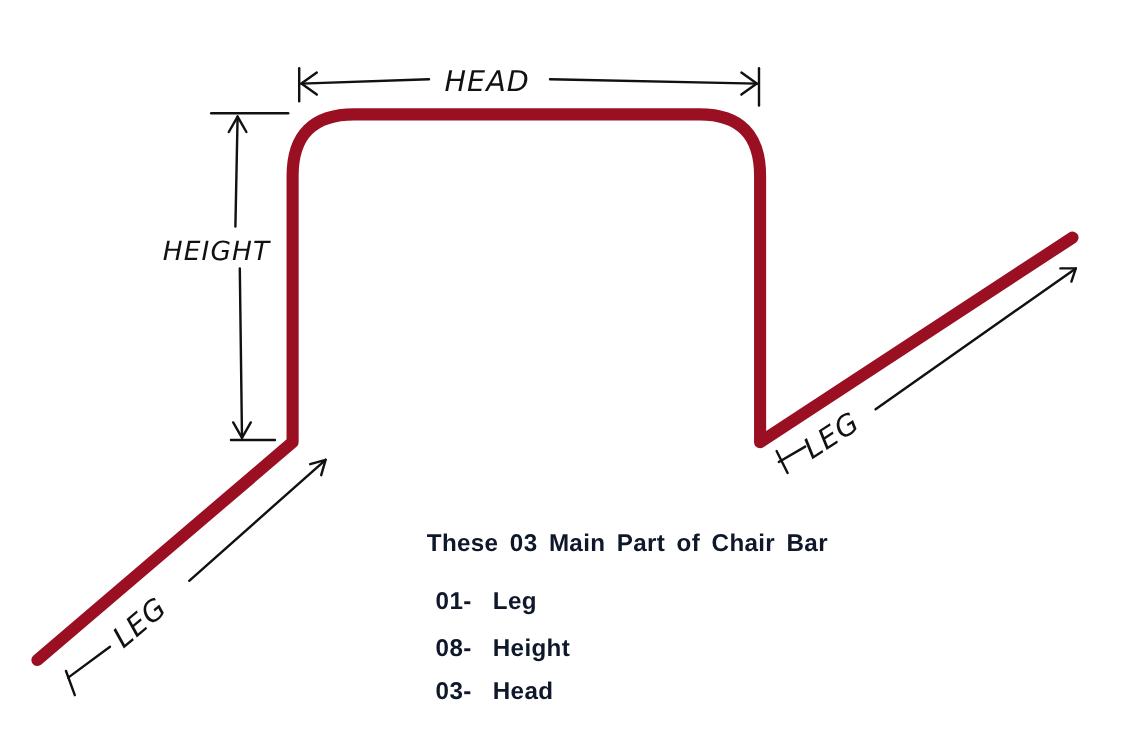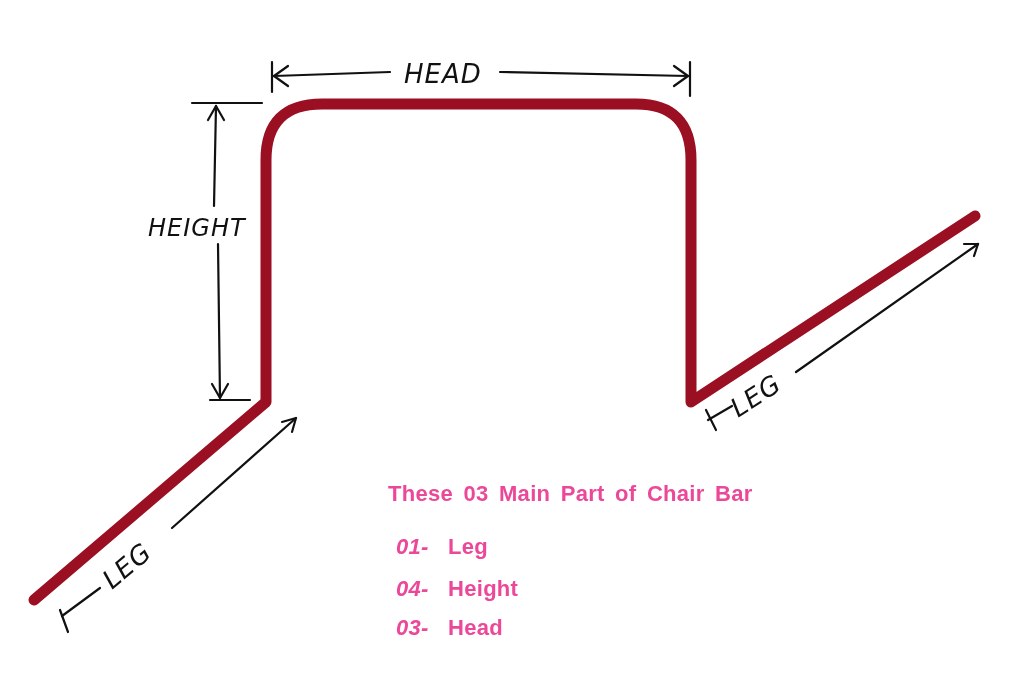--- a/index.html
+++ b/index.html
@@ -9,25 +9,25 @@
       font-family: "DejaVu Sans", sans-serif;
       font-style: italic;
       font-weight: normal;
       fill: #111111;
       letter-spacing: 1px;
     }
     .caption {
       position: absolute;
       font-family: "Liberation Sans", sans-serif;
       font-weight: bold;
-      color: #ec4899;
+      color: #0f172a;
     }
     #caption-title { left: 388px; top: 481px; font-size: 22px; word-spacing: 4px; letter-spacing: 0.3px; }
     .item { left: 396px; font-size: 22px; letter-spacing: 0.3px; }
-    .item .num { display: inline-block; width: 52px; font-style: italic; }
+    .item .num { display: inline-block; width: 52px; }
     #item-0 { top: 534px; }
     #item-1 { top: 576px; }
     #item-2 { top: 615px; }
   </style>
 </head>
 <body>
 
 <svg id="canvas" viewBox="0 0 1024 685" xmlns="http://www.w3.org/2000/svg">
 
   <path d="M 34 600 L 266 402 L 266 160 Q 266 104 322 104 L 636 104 Q 691 104 691 160 L 691 402 L 975 216" fill="none" stroke="#9b0f22" stroke-width="11" stroke-linecap="round" stroke-linejoin="round"></path>
@@ -68,17 +68,17 @@
   </g>
   <text class="hand" font-size="26" transform="translate(738 418) rotate(-33)">LEG</text>
 </svg>
 
 <div class="caption" id="caption-title">These 03 Main Part of Chair Bar</div>
 
 <div class="caption item" id="item-0">
   <span class="num">01-</span><span>Leg</span>
 </div>
 <div class="caption item" id="item-1">
-  <span class="num">04-</span><span>Height</span>
+  <span class="num">08-</span><span>Height</span>
 </div>
 <div class="caption item" id="item-2">
   <span class="num">03-</span><span>Head</span>
 </div>
 
 </body></html>

